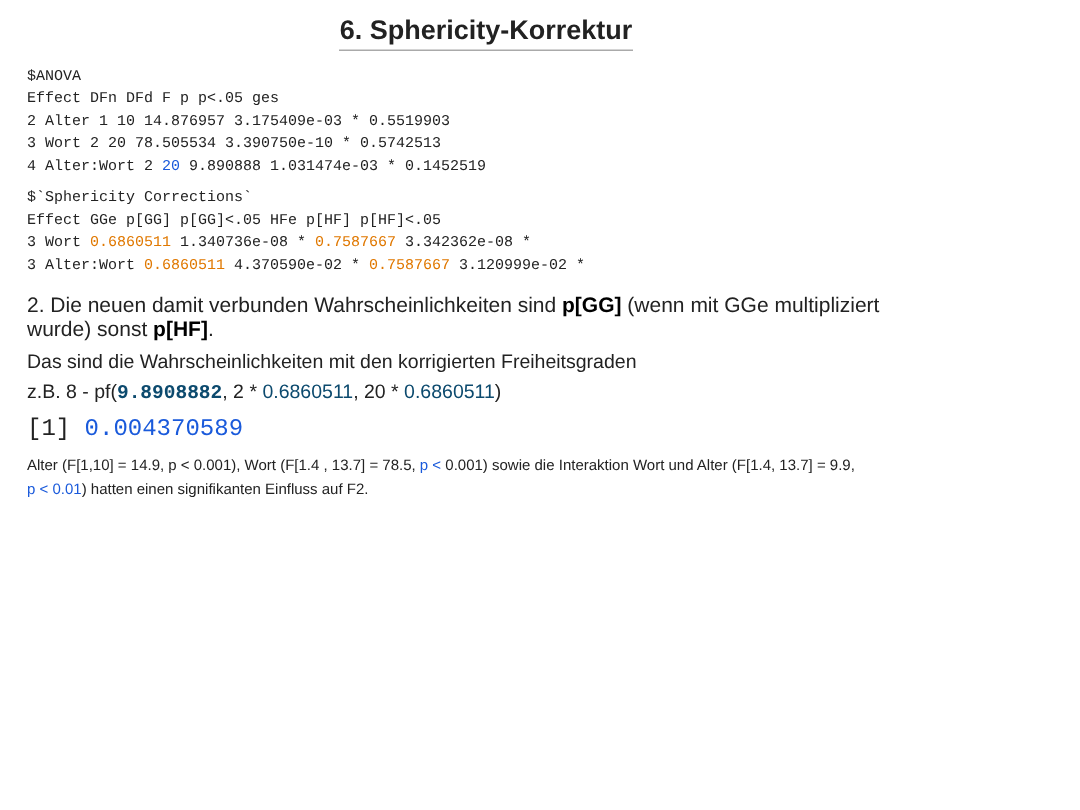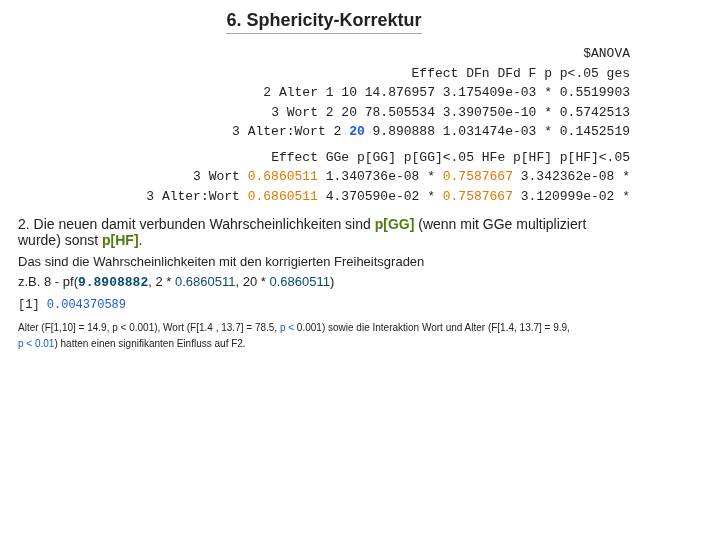--- a/index.html
+++ b/index.html
@@ -22,60 +22,59 @@
     .title-bar h2 {
       font-size: 18px;
       font-weight: bold;
       color: #222;
       border-bottom: 1px solid #aaa;
       display: inline-block;
       padding-bottom: 2px;
     }
     .code-block {
       font-family: 'Courier New', Courier, monospace;
-      font-size: 13px;
+      font-size: 10px;
       line-height: 1.5;
       color: #222;
       margin-bottom: 6px;
-      text-align: right;
     }
     .code-block .highlight-blue {
       color: #1a5adb;
-      font-weight: bold;
+      font-weight: normal;
       margin-top: 20px;
     }
     .code-block .highlight-orange {
       color: #e07800;
     }
     .section-label {
       font-size: 14px;
       color: #222;
       margin: 10px 0 4px 0;
       font-weight: normal;
     }
     .section-label .blue {
-      color: #4d7c0f;
+      color: #000000;
       font-weight: bold;
     }
     .description {
       font-size: 13px;
       color: #222;
       margin-bottom: 6px;
       line-height: 1.5;
     }
     .description .blue {
       color: #0c4a6e;
     }
     .description .bold-mono {
       font-family: 'Courier New', Courier, monospace;
       font-weight: bold;
     }
     .result-line {
       font-family: 'Courier New', Courier, monospace;
-      font-size: 12px;
+      font-size: 16px;
       color: #1a5adb;
       margin-bottom: 8px;
     }
     .result-line .black {
       color: #222;
     }
     .conclusion {
       font-size: 10px;
       color: #222;
       line-height: 1.6;
@@ -97,25 +96,26 @@
     <div>
       <span>     Effect DFn DFd          F         p p&lt;.05        ges</span>
     </div>
     <div>
       <span>2      Alter   1  10 14.876957 3.175409e-03     * 0.5519903</span>
     </div>
     <div>
       <span>3       Wort   2  20 78.505534 3.390750e-10     * 0.5742513</span>
     </div>
     <div>
-      <span>3 Alter:Wort   2  </span><span class="highlight-blue">20</span><span>  9.890888 1.031474e-03     * 0.1452519</span>
+      <span>4 Alter:Wort   2  </span><span class="highlight-blue">20</span><span>  9.890888 1.031474e-03     * 0.1452519</span>
     </div>
   </div>
 
   <div class="code-block">
+    <div>$`Sphericity Corrections`</div>
     <div>       Effect      GGe    p[GG] p[GG]&lt;.05        HFe    p[HF] p[HF]&lt;.05</div>
     <div>
       <span>3        Wort </span><span class="highlight-orange">0.6860511</span><span> 1.340736e-08        * </span><span class="highlight-orange">0.7587667</span><span> 3.342362e-08        </span><span class="highlight-orange"></span><span>*</span>
     </div>
     <div>
       <span>3  Alter:Wort </span><span class="highlight-orange">0.6860511</span><span> 4.370590e-02        * </span><span class="highlight-orange">0.7587667</span><span> 3.120999e-02        </span><span class="highlight-orange"></span><span>*</span>
     </div>
   </div>
 
   <div class="section-label">

